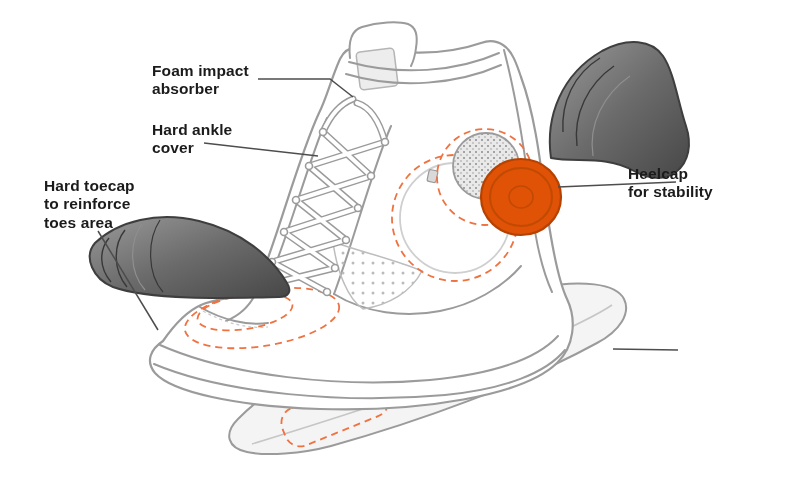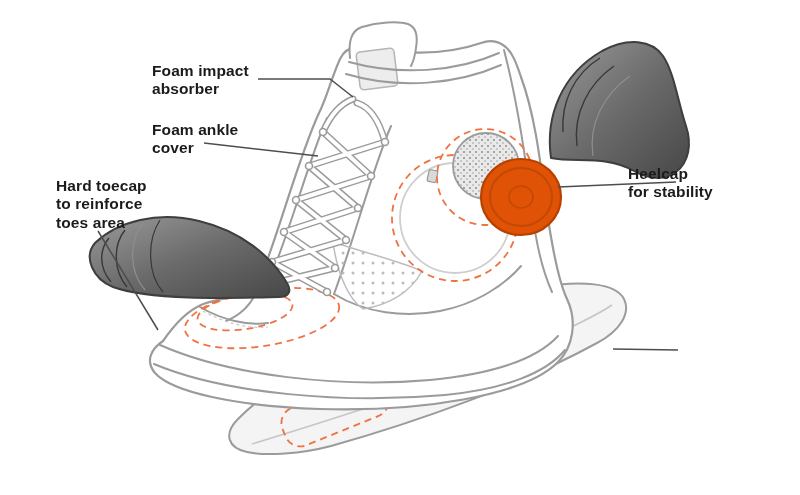--- a/index.html
+++ b/index.html
@@ -172,21 +172,21 @@
       <path class="leader" d="M258,79 L330,79 L353,97"></path>
       <path class="leader" d="M204,143 L318,156"></path>
       <path class="leader" d="M98,231 L158,330"></path>
       <path class="leader" d="M676,182 L558,187"></path>
       <path class="leader" d="M678,350 L613,349"></path>
     </g>
   </svg>
 
   <div class="label" style="left:152px; top:62px; width:130px">Foam impact
 absorber</div>
-  <div class="label" style="left:152px; top:121px; width:120px">Foam ankle
+  <div class="label" style="left:152px; top:121px; width:120px">Hard ankle
 cover</div>
-  <div class="label" style="left:56px; top:177px; width:125px">Hard toecap
+  <div class="label" style="left:44px; top:177px; width:125px">Hard toecap
 to reinforce
 toes area</div>
   <div class="label right" style="left:628px; top:165px; width:150px">Heelcap
 for stability</div>
 
 </figure>
 
 </body></html>

